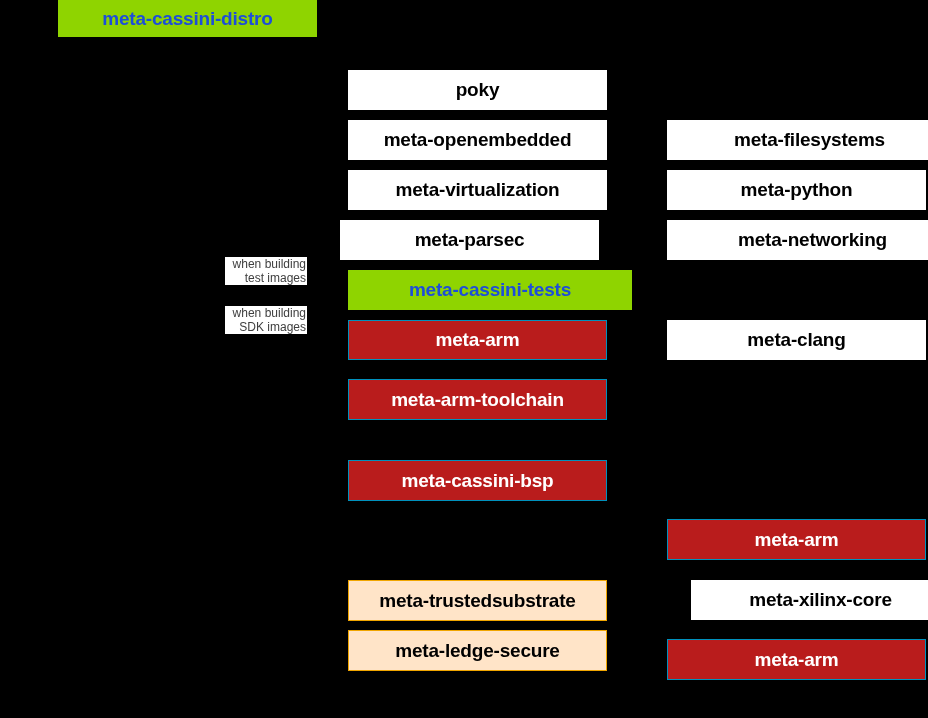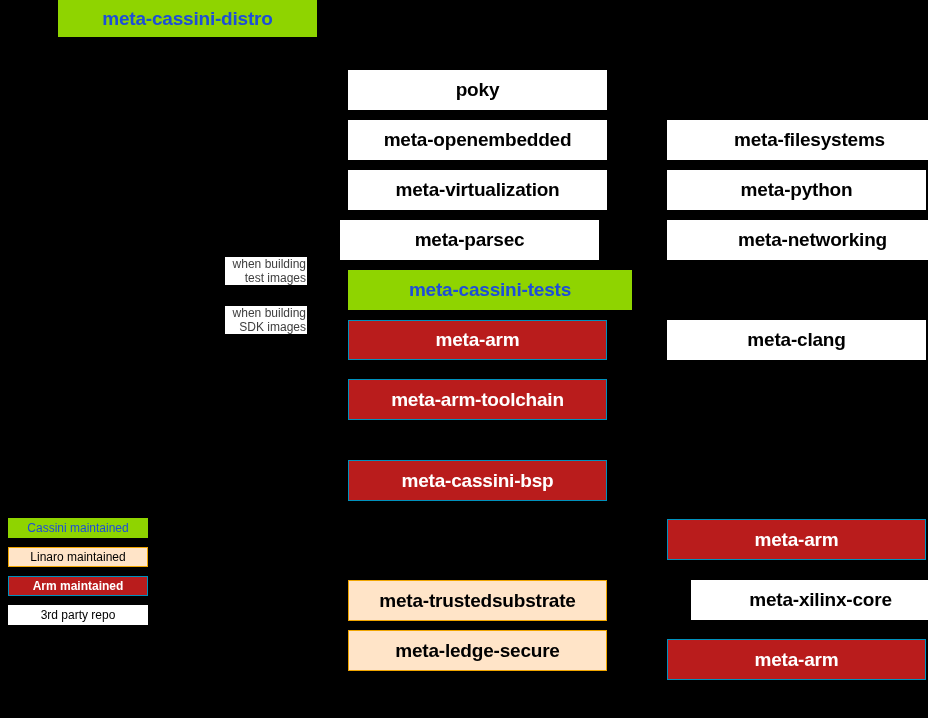--- a/index.html
+++ b/index.html
@@ -111,20 +111,14 @@
   <div class="node n-linaro" style="left:348px; top:630px; width:259px; height:41px;">meta-ledge-secure</div>
 
   <div class="node n-third" style="left:667px; top:120px; width:285px; height:40px;">meta-filesystems</div>
   <div class="node n-third" style="left:667px; top:170px; width:259px; height:40px;">meta-python</div>
   <div class="node n-third" style="left:667px; top:220px; width:291px; height:40px;">meta-networking</div>
   <div class="node n-third" style="left:667px; top:320px; width:259px; height:40px;">meta-clang</div>
   <div class="node n-arm" style="left:667px; top:519px; width:259px; height:41px;">meta-arm</div>
   <div class="node n-third" style="left:667px; top:580px; width:259px; height:40px;margin-left:24px;">meta-xilinx-core</div>
   <div class="node n-arm" style="left:667px; top:639px; width:259px; height:41px;">meta-arm</div>
 
-  <div class="legend">
-    <div class="legend-item n-cassini">Cassini maintained</div>
-    <div class="legend-item n-linaro">Linaro maintained</div>
-    <div class="legend-item n-arm">Arm maintained</div>
-    <div class="legend-item n-third">3rd party repo</div>
-  </div>
 
 </div>
 
 </body></html>

